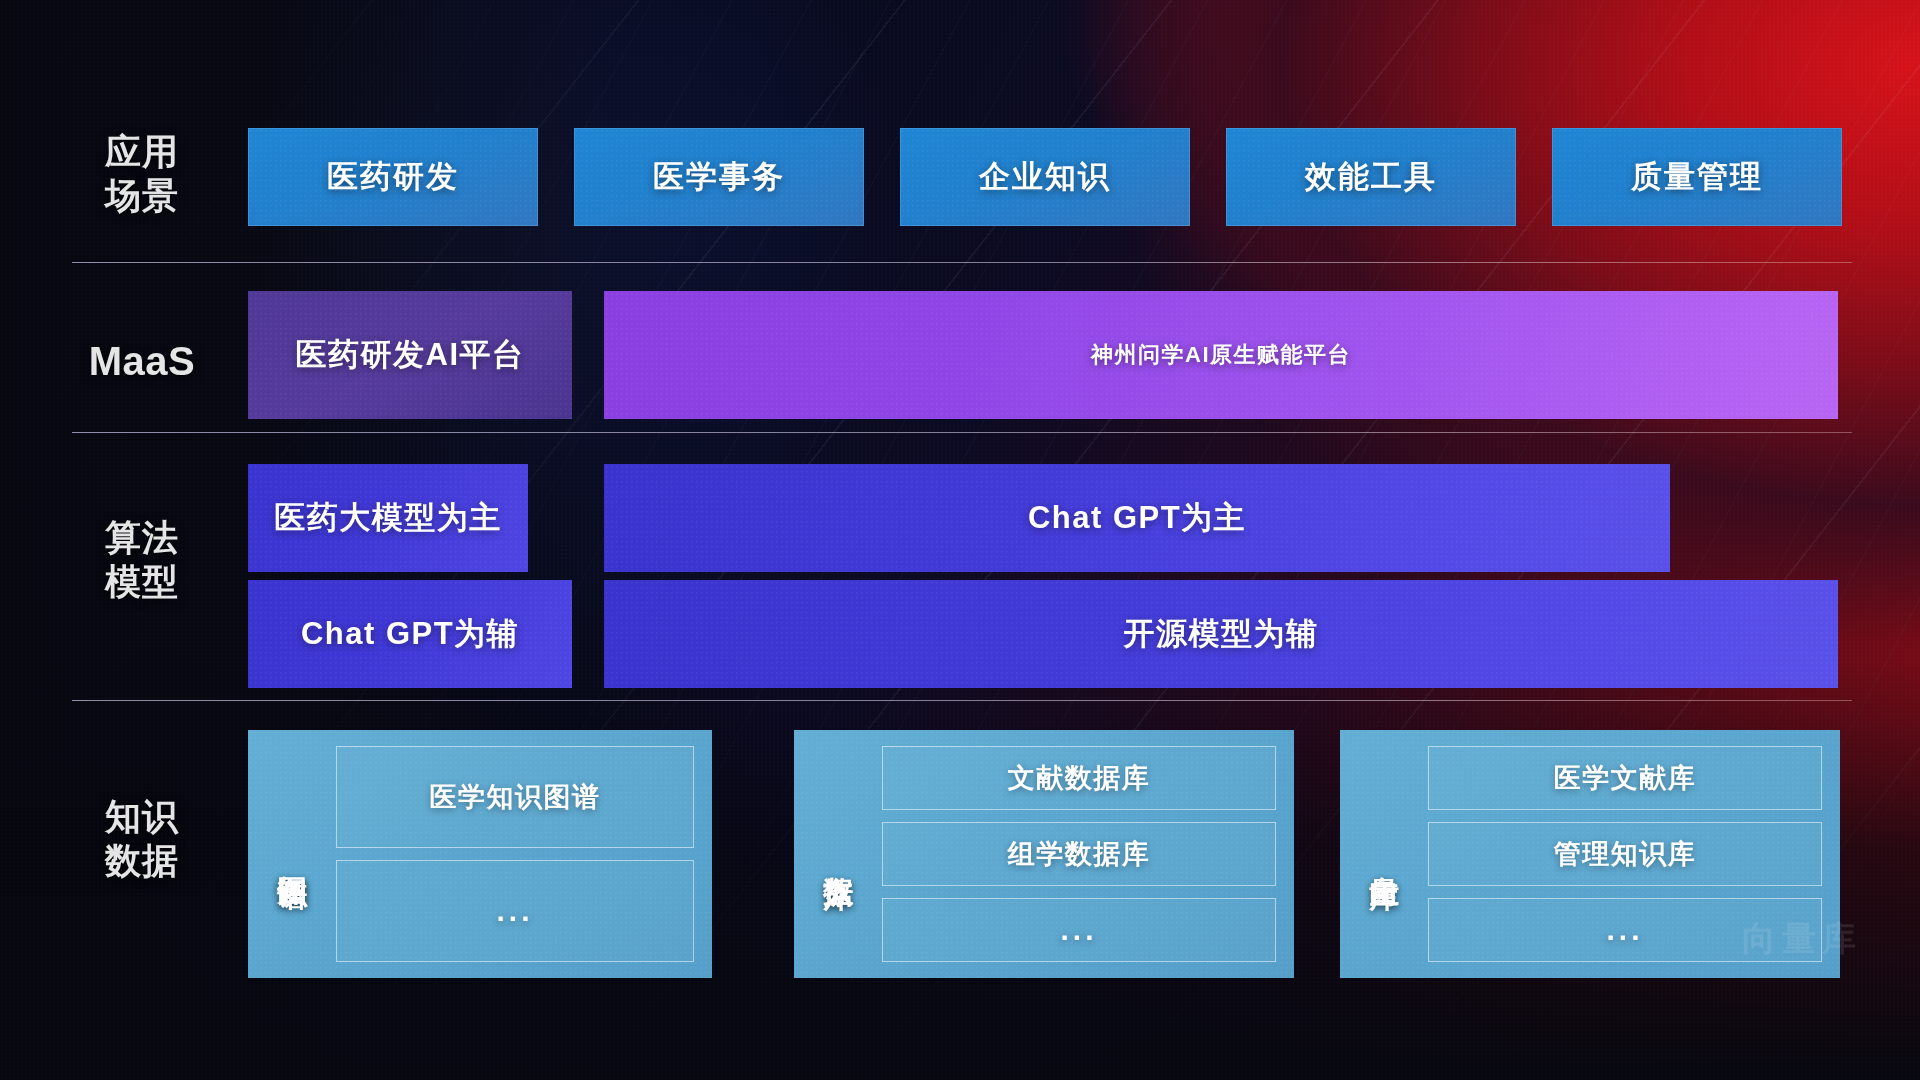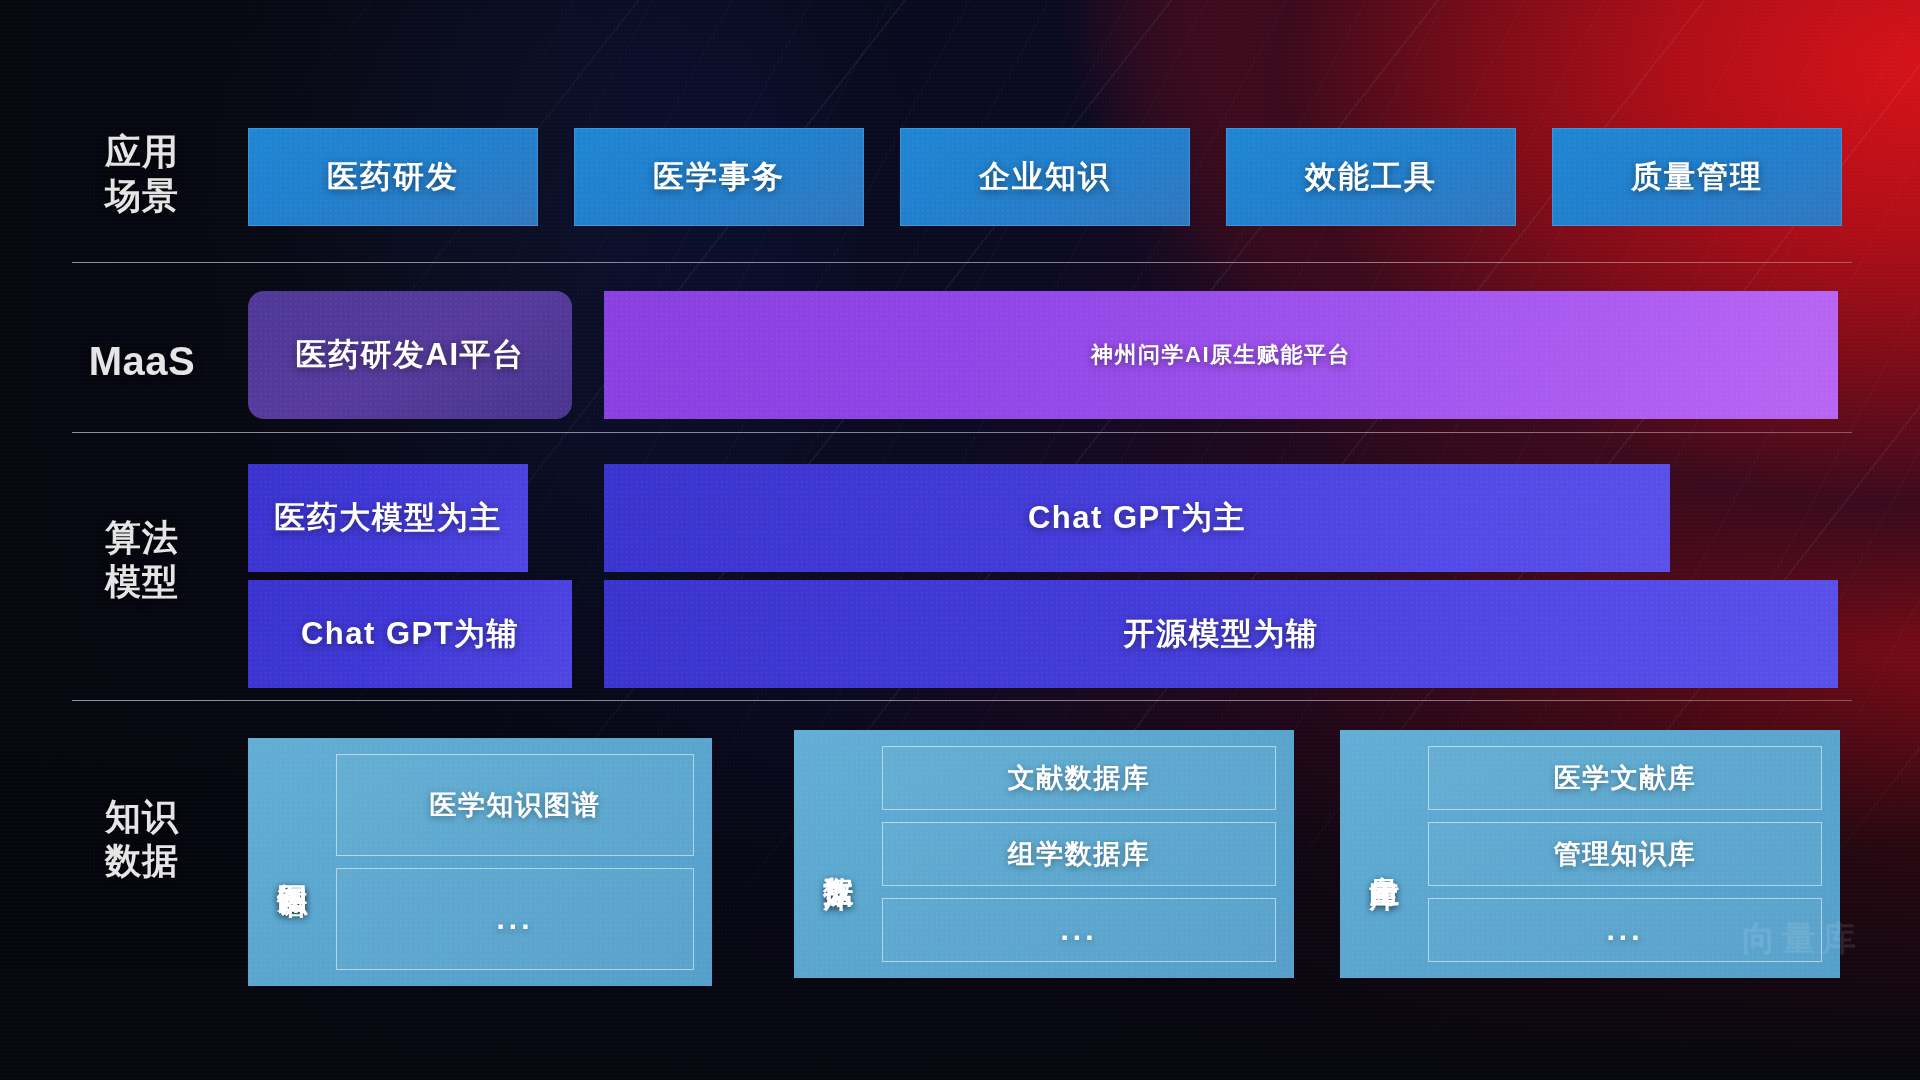--- a/index.html
+++ b/index.html
@@ -124,21 +124,20 @@
     letter-spacing: 2px;
     box-shadow: 0 0 0 1px rgba(140,200,255,0.25) inset;
   }
 
   
   .maas-left {
     height: 128px;
     background: linear-gradient(150deg, #4f3897 0%, #563b9c 50%, #4a3590 100%);
     font-size: 31px;
     letter-spacing: 1.5px;
-    border-radius: 16px;
   }
   .maas-right {
     height: 128px;
     background: linear-gradient(100deg, #8a3fe0 0%, #9046e6 30%, #a054ee 62%, #b865f3 100%);
     font-size: 22px;
     letter-spacing: 1.5px;
   }
 
   
   .alg-card {
@@ -284,21 +283,21 @@
     </div>
     <div class="card alg-card wide" style="position:absolute; left:604px; top:580px; width:1234px;">
       <span>开源模型为辅</span>
     </div>
 
     <div class="divider" style="top:700px;"></div>
 
     <div class="row-label" style="left:62px; top:795px;">知识
 数据</div>
 
-    <div class="kgroup" style="left:248px; top:730px; width:464px;margin-top:8px;">
+    <div class="kgroup" style="left:248px; top:730px; width:464px;">
       <div class="kgroup-title">知识图谱</div>
       <div class="kgroup-items">
         <div class="kitem">医学知识图谱</div>
         <div class="kitem ellipsis">...</div>
       </div>
     </div>
 
     <div class="kgroup" style="left:794px; top:730px; width:500px;">
       <div class="kgroup-title">数据库</div>
       <div class="kgroup-items">

